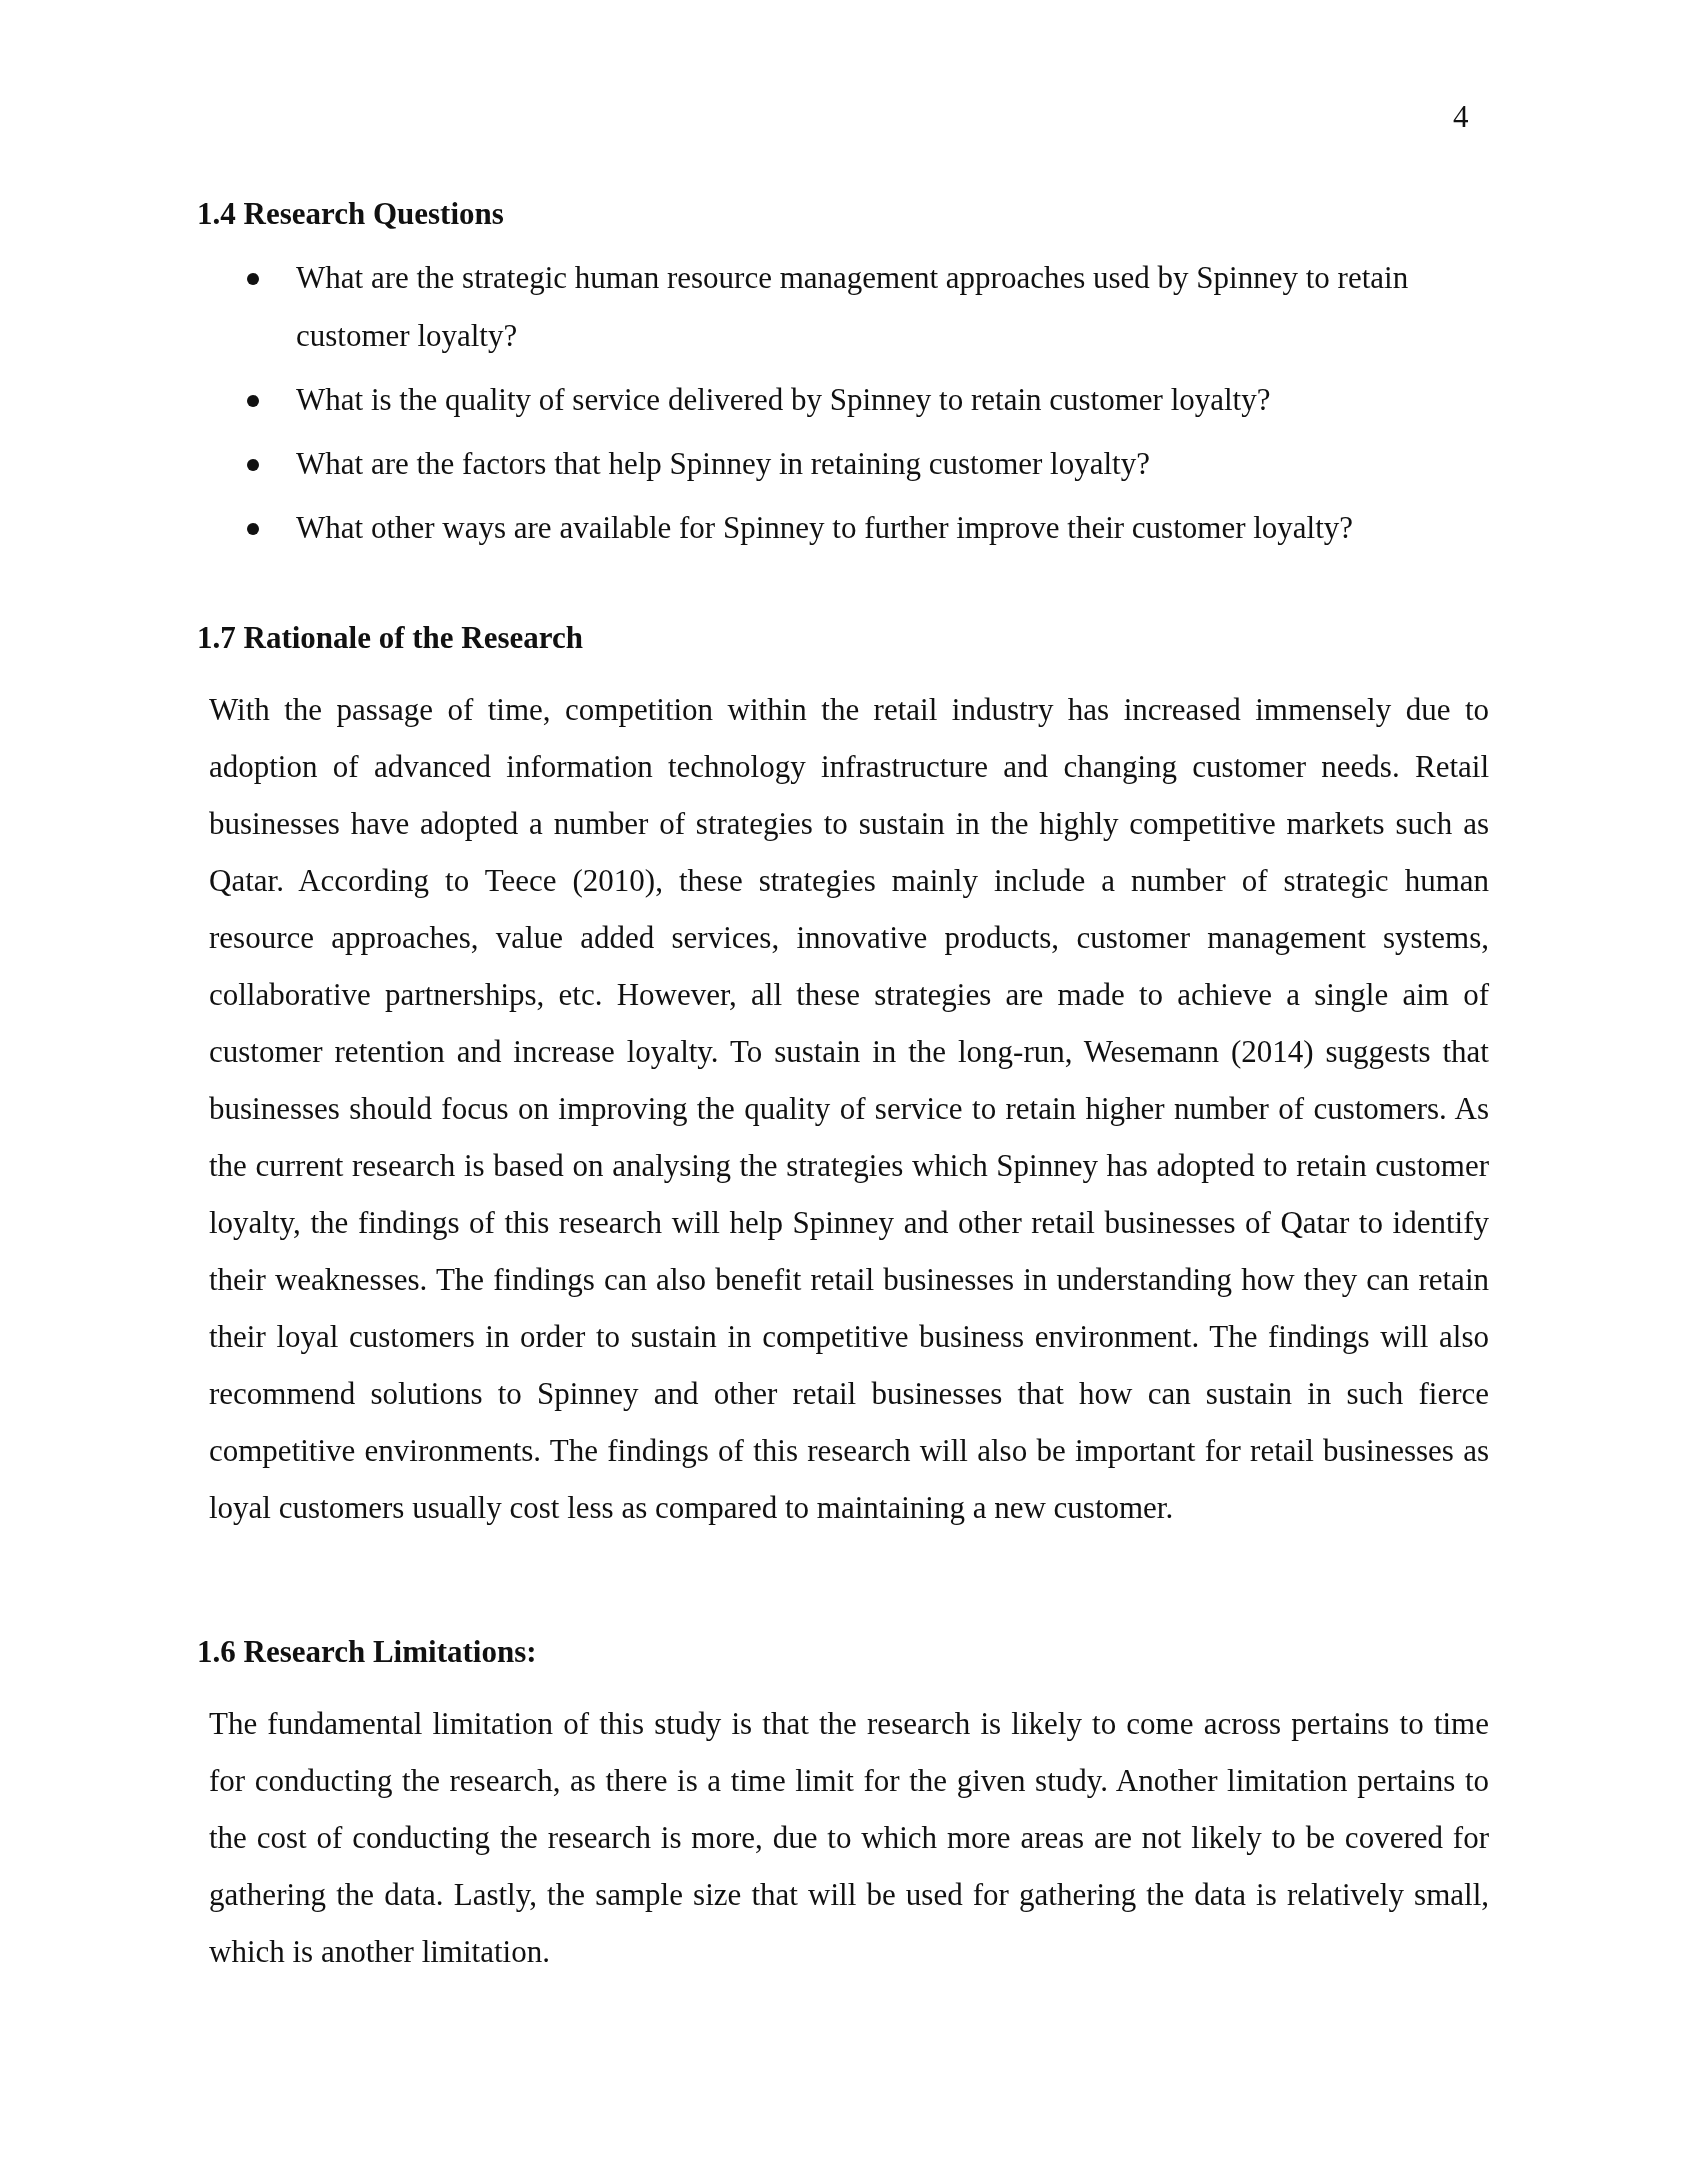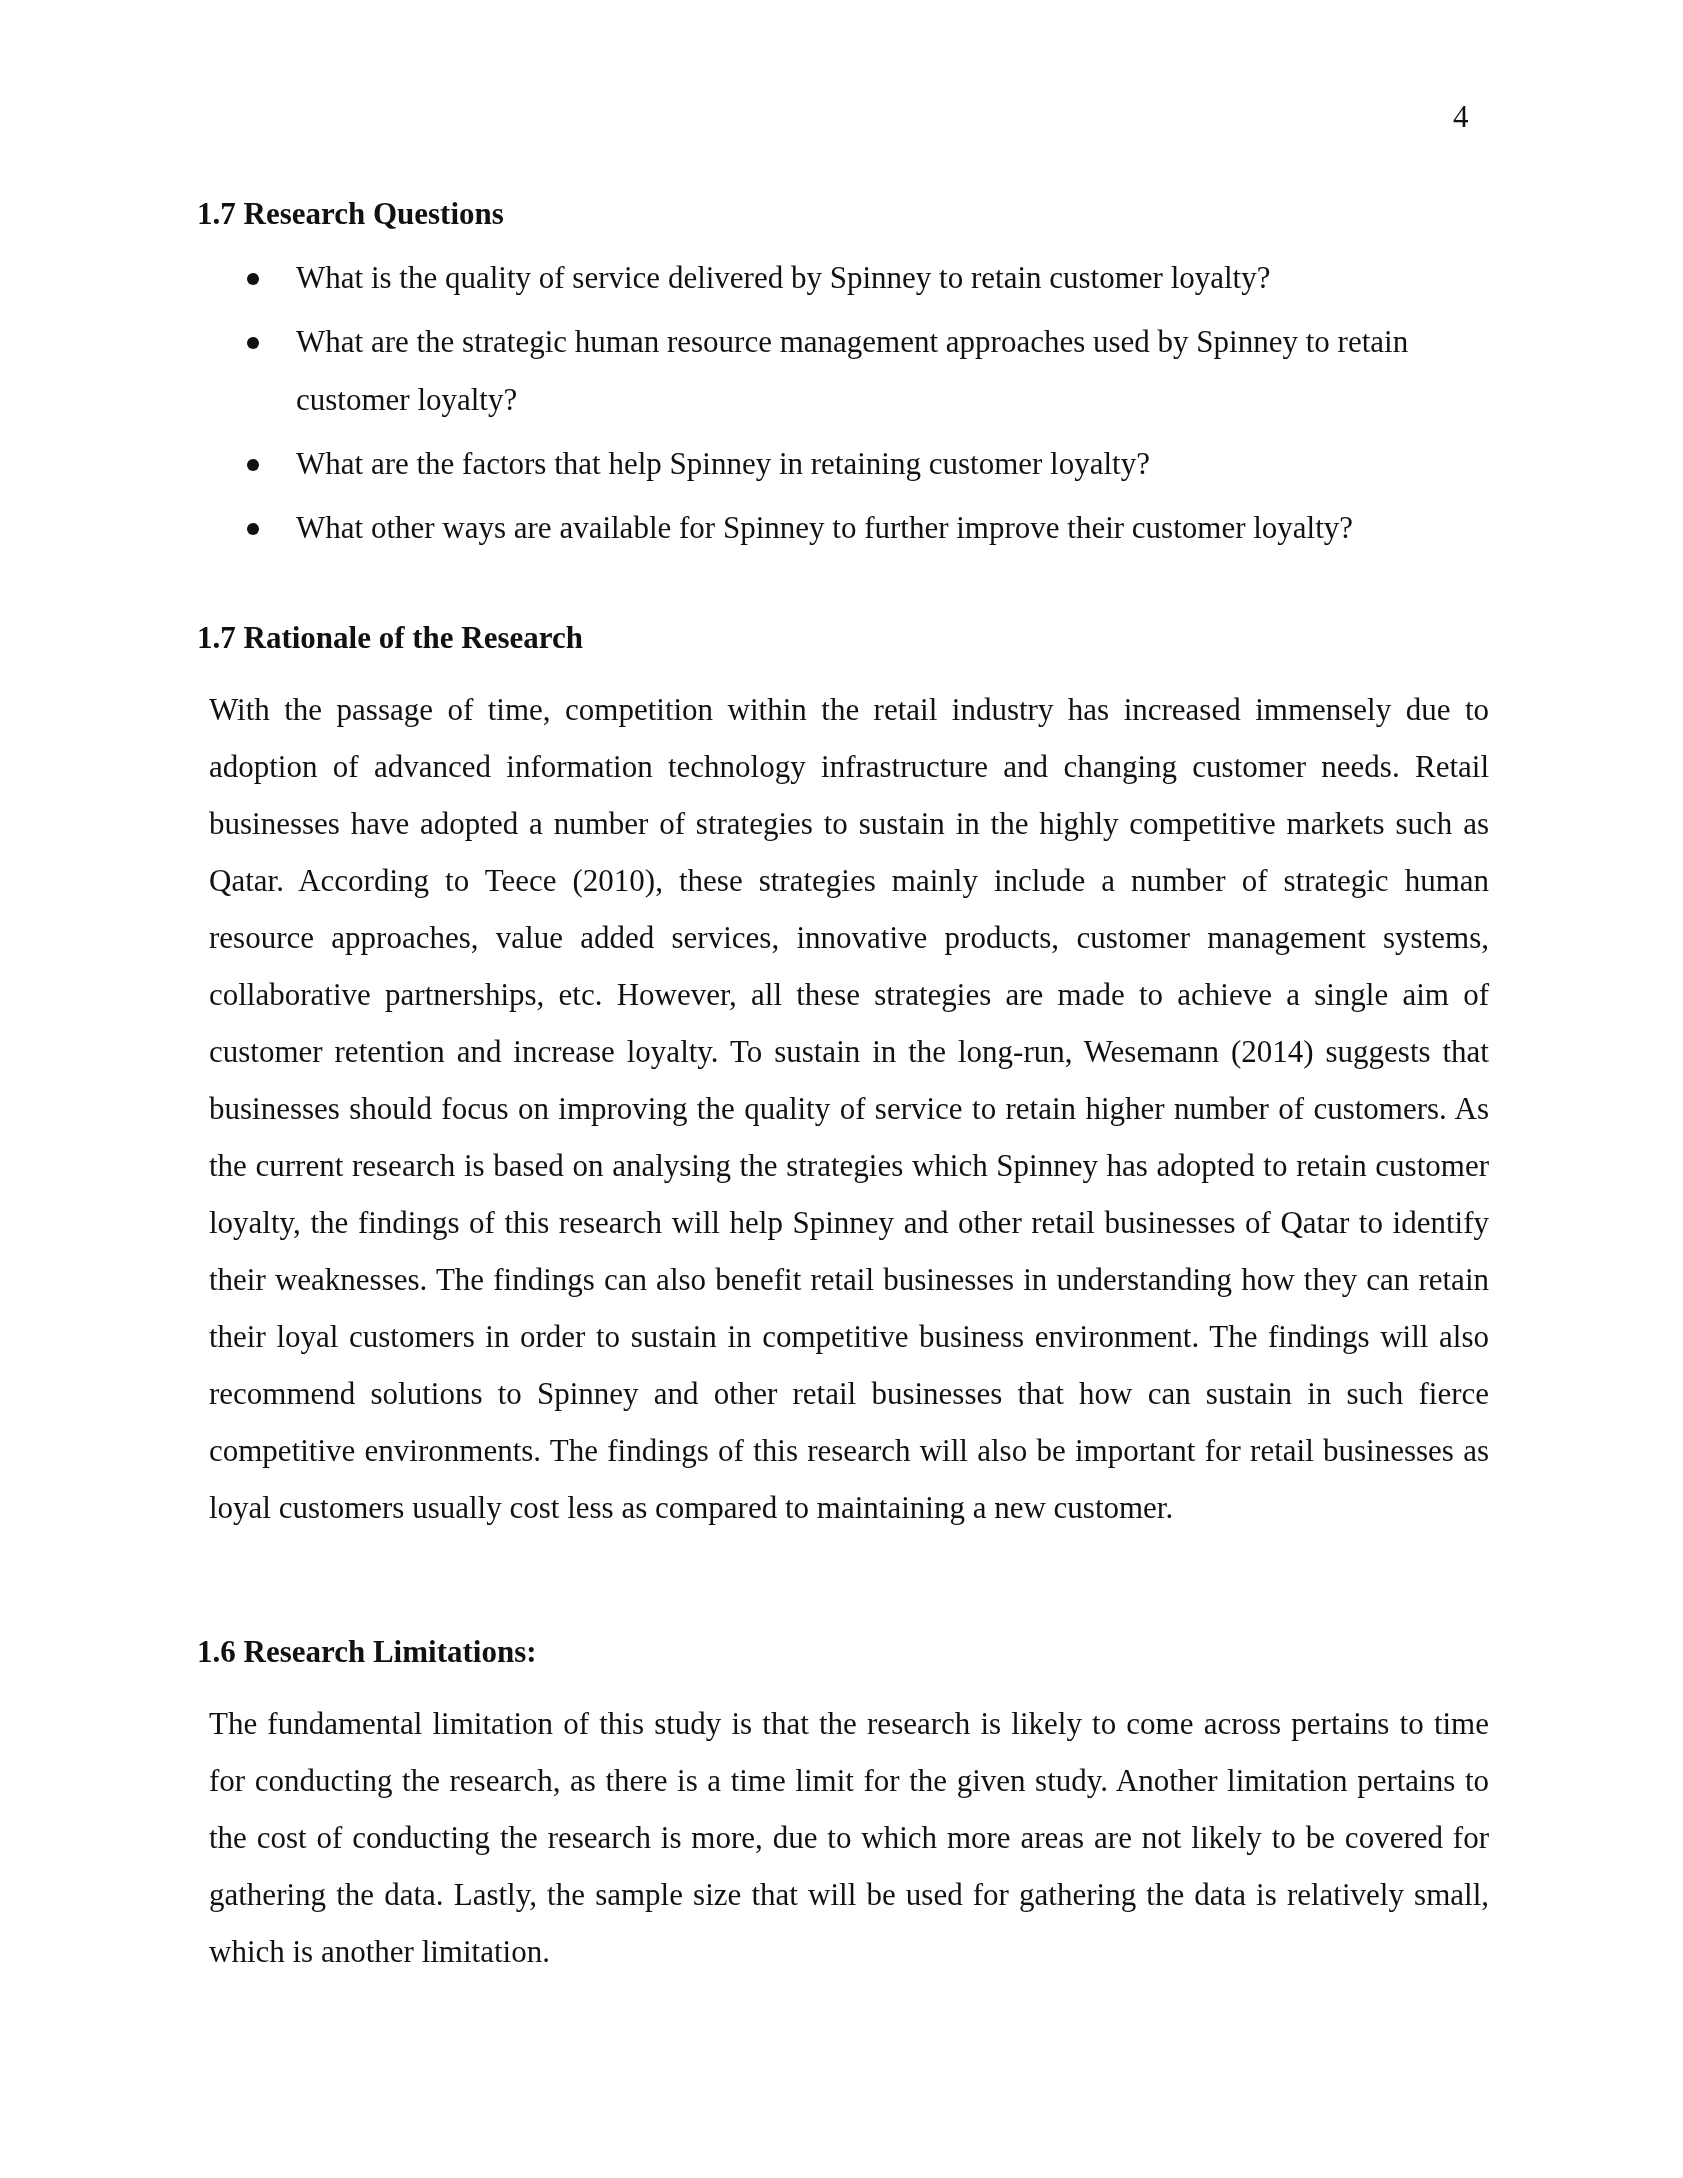--- a/index.html
+++ b/index.html
@@ -15,30 +15,30 @@
           text-align: justify; margin: 12px; }
   .para.last-left { text-align-last: left; }
 </style>
 </head>
 <body>
 
 <div class="page-number">4</div>
 
 <div class="content">
 
-  <div class="heading" style="top:196px;">1.7 Research Questions</div>
+  <div class="heading" style="top:196px;">1.4 Research Questions</div>
 
   <ul class="bullets">
     <li>
       <span class="dot"></span>
-      <span>What is the quality of service delivered by Spinney to retain customer loyalty?</span>
+      <span>What are the strategic human resource management approaches used by Spinney to retain customer loyalty?</span>
     </li>
     <li>
       <span class="dot"></span>
-      <span>What are the strategic human resource management approaches used by Spinney to retain customer loyalty?</span>
+      <span>What is the quality of service delivered by Spinney to retain customer loyalty?</span>
     </li>
     <li>
       <span class="dot"></span>
       <span>What are the factors that help Spinney in retaining customer loyalty?</span>
     </li>
     <li>
       <span class="dot"></span>
       <span>What other ways are available for Spinney to further improve their customer loyalty?</span>
     </li>
   </ul>

